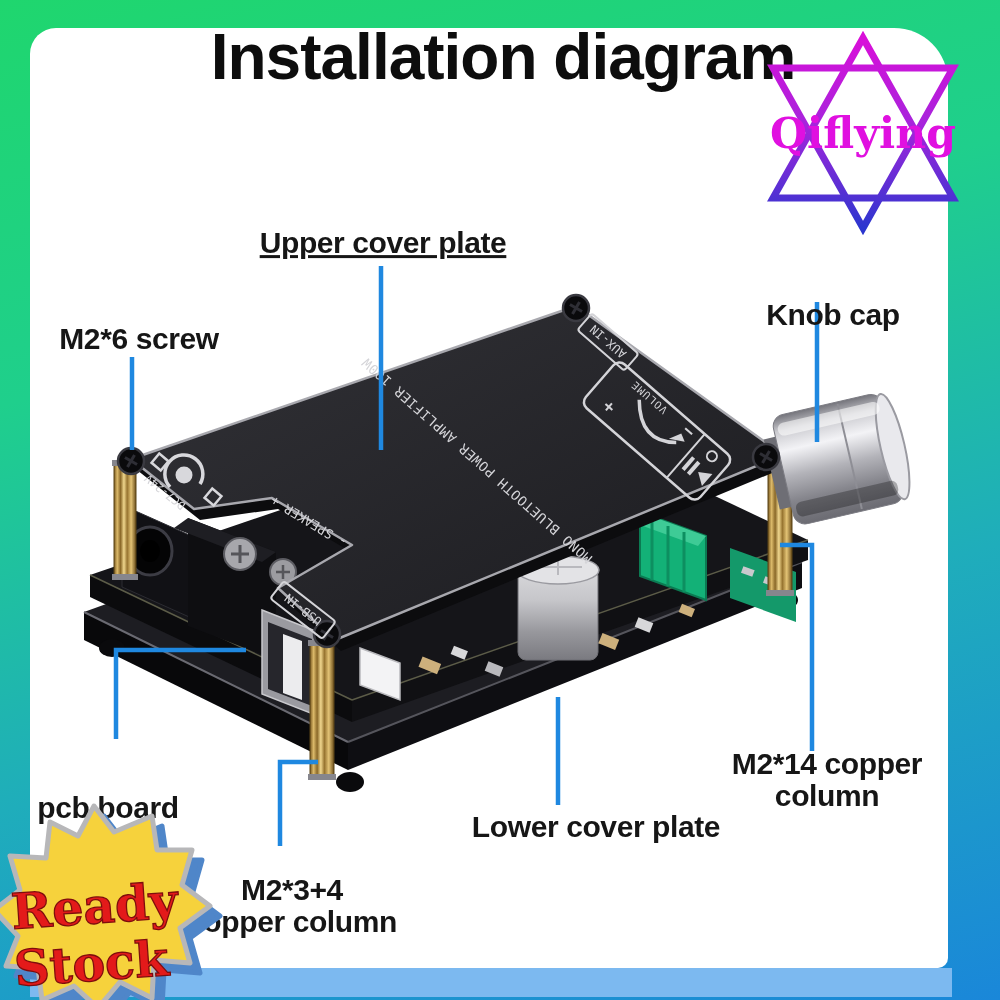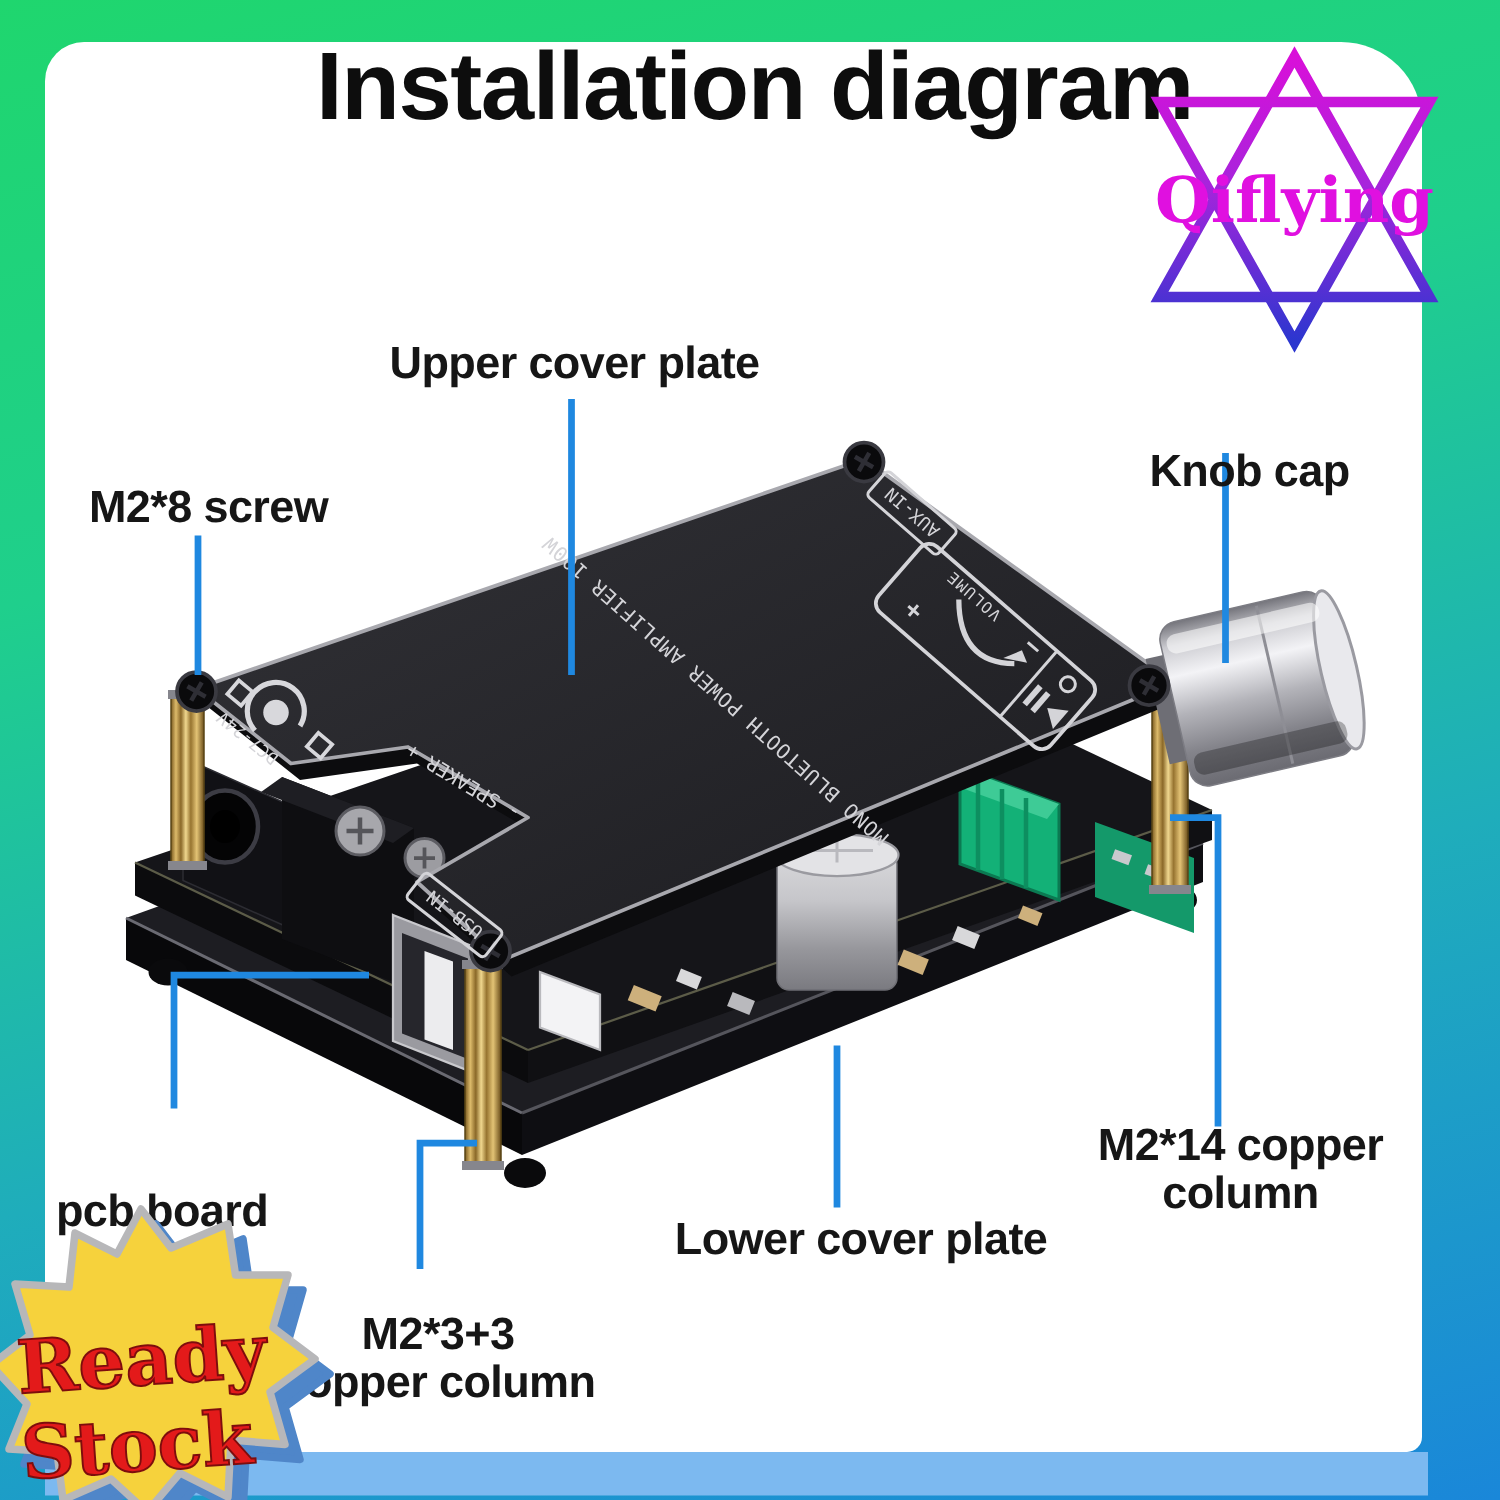--- a/index.html
+++ b/index.html
@@ -228,29 +228,29 @@
       <path d="M817,302 V442"></path>
       <path d="M132,357 V450"></path>
       <path d="M246,650 H116 V739"></path>
       <path d="M318,762 H280 V846"></path>
       <path d="M558,697 V805"></path>
       <path d="M780,545 H812 V751"></path>
     </g>
   </svg>
 
   <div class="page-title">Installation diagram</div>
-  <div class="callout-label" style="left:383px; top:243px;">Upper cover plate</div>
+  <div class="callout-label" style="left:383px; top:243px;text-decoration:underline;">Upper cover plate</div>
   <div class="callout-label" style="left:833px; top:283px;margin-top:32px;">Knob cap</div>
-  <div class="callout-label" style="left:139px; top:339px;">M2*8 screw</div>
+  <div class="callout-label" style="left:139px; top:339px;">M2*6 screw</div>
   <div class="callout-label" style="left:108px; top:760px;margin-top:48px;">pcb board</div>
   <div class="callout-label" style="left:292px; top:906px;">
-    <div>M2*3+3</div>
+    <div>M2*3+4</div>
     <div>copper column</div>
   </div>
-  <div class="callout-label" style="left:574px; top:827px;">Lower cover plate</div>
+  <div class="callout-label" style="left:596px; top:827px;">Lower cover plate</div>
   <div class="callout-label" style="left:827px; top:780px;">
     <div>M2*14 copper</div>
     <div>column</div>
   </div>
 
   <svg class="logo-svg" width="200" height="218" viewBox="0 0 200 218">
     <defs>
       <linearGradient id="lgGrad" x1="0" y1="18" x2="0" y2="208" gradientUnits="userSpaceOnUse">
         <stop offset="0" stop-color="#d90fd9"></stop>
           <stop offset="0.45" stop-color="#a724dc"></stop>

